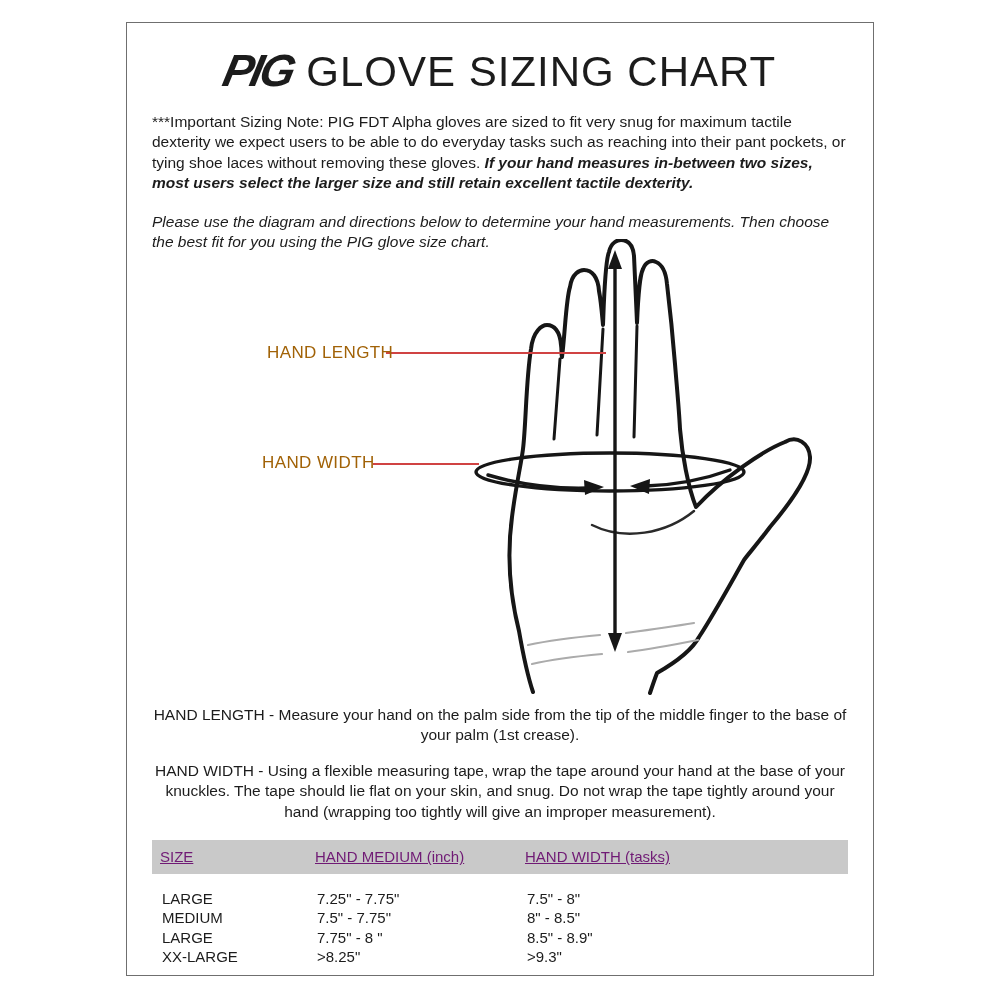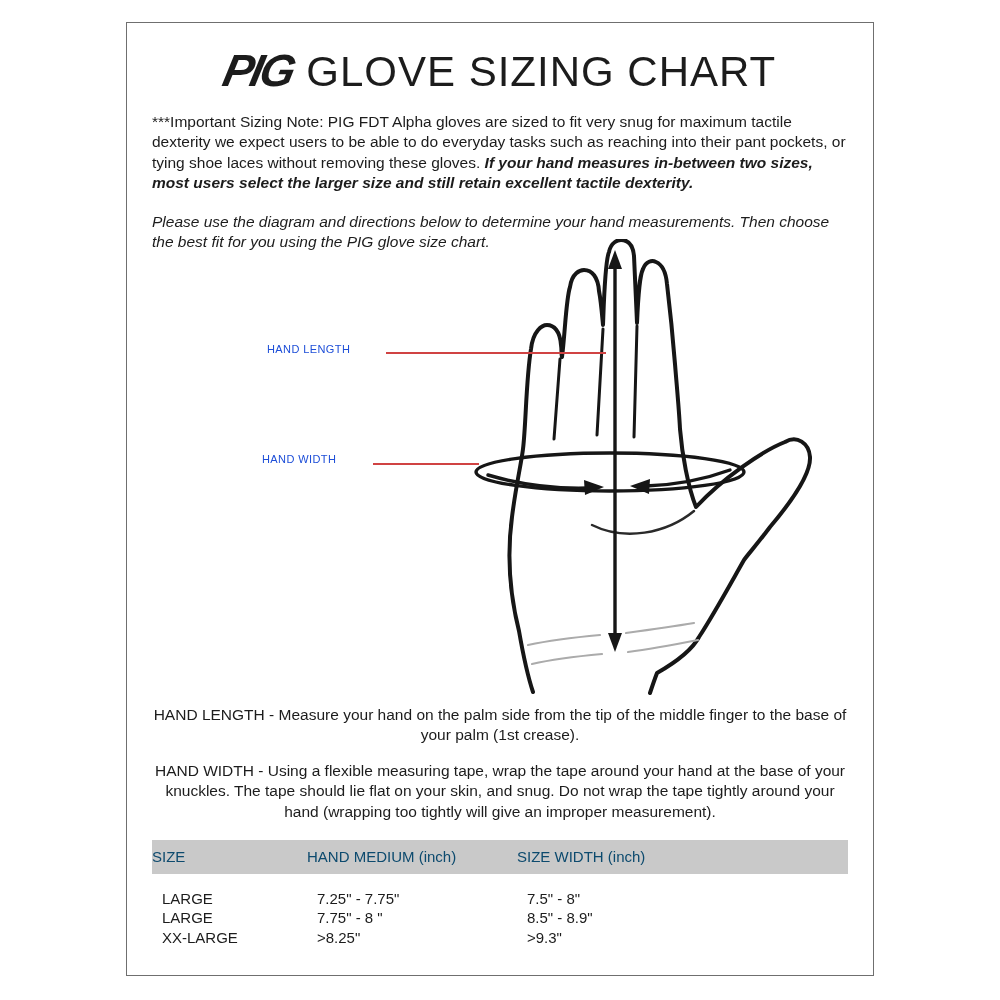--- a/index.html
+++ b/index.html
@@ -40,40 +40,41 @@
   }
   p { margin: 0; font-size: 15.5px; line-height: 1.32; }
   .note { margin-top: 15px; }
   .note .bi { font-weight: bold; font-style: italic; }
   .directions { margin-top: 18px; font-style: italic; }
 
   .diagram { position: relative; height: 460px; margin-top: -14px; }
   .diagram svg { position: absolute; left: 0; top: 0; }
   .diagram-label {
     position: absolute;
-    font-size: 11px;
-    color: #1d4ed8;
+    font-size: 17px;
+    color: #a16207;
     letter-spacing: 0.4px;
     white-space: nowrap;
   }
   .label-hand-length { left: 115px; top: 104px; }
   .label-hand-width  { left: 110px; top: 214px; }
 
   .measure { margin-top: 6px; text-align: center; }
   .measure + .measure { margin-top: 15px; }
 
   .size-table { margin-top: 18px; font-size: 15px; }
   .thead {
     display: grid;
     grid-template-columns: 155px 210px 1fr;
     align-items: center;
     height: 34px;
-    padding: 0 0;
+    padding: 0 8px;
     background: #c9c9c9;
-    color: #0c4a6e;
+    color: #701a75;
+    text-decoration: underline;
   }
   .tbody { margin-top: 15px; padding: 0 10px; }
   .trow {
     display: grid;
     grid-template-columns: 155px 210px 1fr;
     line-height: 19.5px;
   }
 </style>
 </head>
 <body>
@@ -159,27 +160,32 @@
     <div class="diagram-label label-hand-width">HAND WIDTH</div>
   </div>
 
   <p class="measure">HAND LENGTH - Measure your hand on the palm side from the tip of the middle finger to the base of your palm (1st crease).</p>
   <p class="measure">HAND WIDTH - Using a flexible measuring tape, wrap the tape around your hand at the base of your knuckles. The tape should lie flat on your skin, and snug. Do not wrap the tape tightly around your hand (wrapping too tightly will give an improper measurement).</p>
 
   <div class="size-table">
     <div class="thead">
       <span>SIZE</span>
       <span>HAND MEDIUM (inch)</span>
-      <span>SIZE WIDTH (inch)</span>
+      <span>HAND WIDTH (tasks)</span>
     </div>
     <div class="tbody">
       <div class="trow">
         <span>LARGE</span>
         <span>7.25" - 7.75"</span>
         <span>7.5" - 8"</span>
+      </div>
+      <div class="trow">
+        <span>MEDIUM</span>
+        <span>7.5" - 7.75"</span>
+        <span>8" - 8.5"</span>
       </div>
       <div class="trow">
         <span>LARGE</span>
         <span>7.75" - 8 "</span>
         <span>8.5" - 8.9"</span>
       </div>
       <div class="trow">
         <span>XX-LARGE</span>
         <span>&gt;8.25"</span>
         <span>&gt;9.3"</span>

